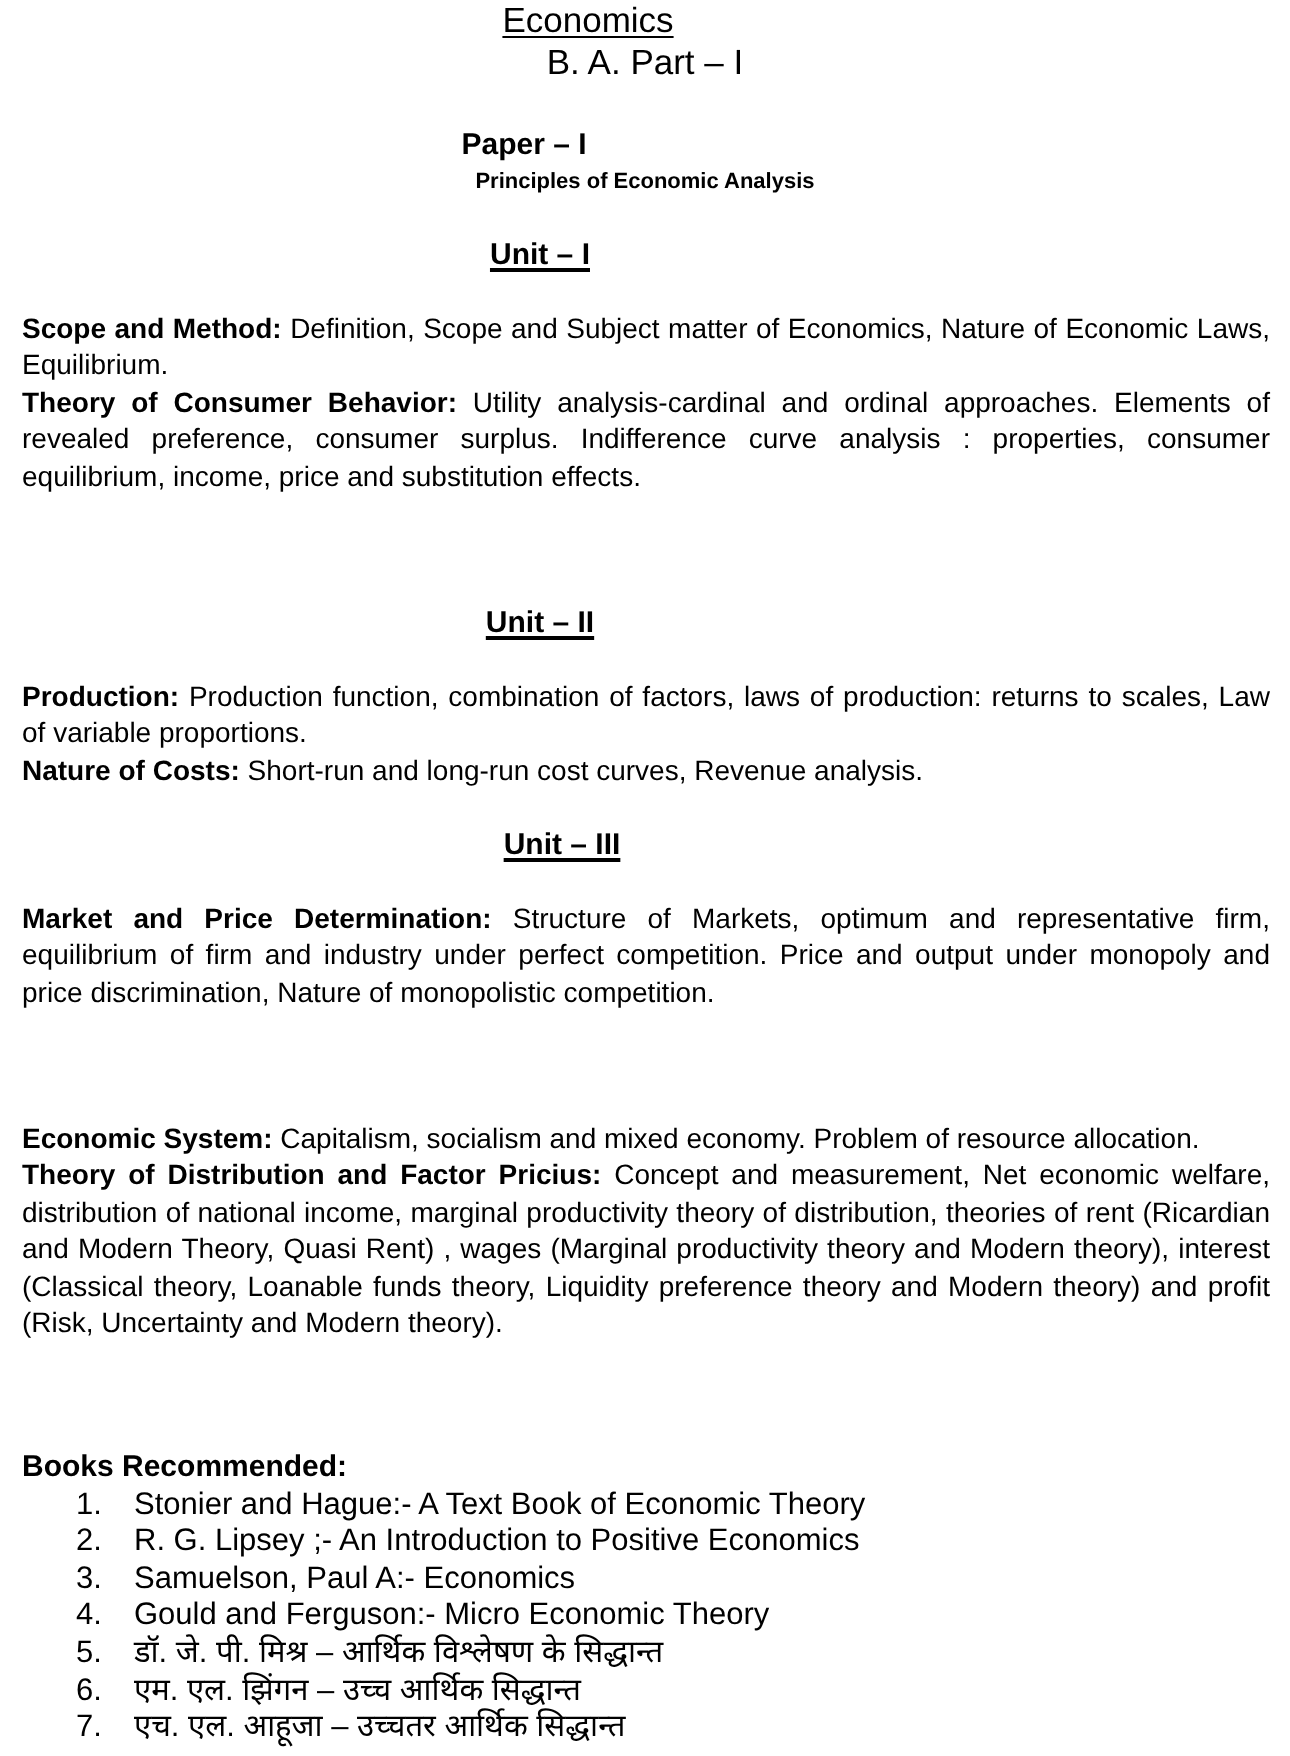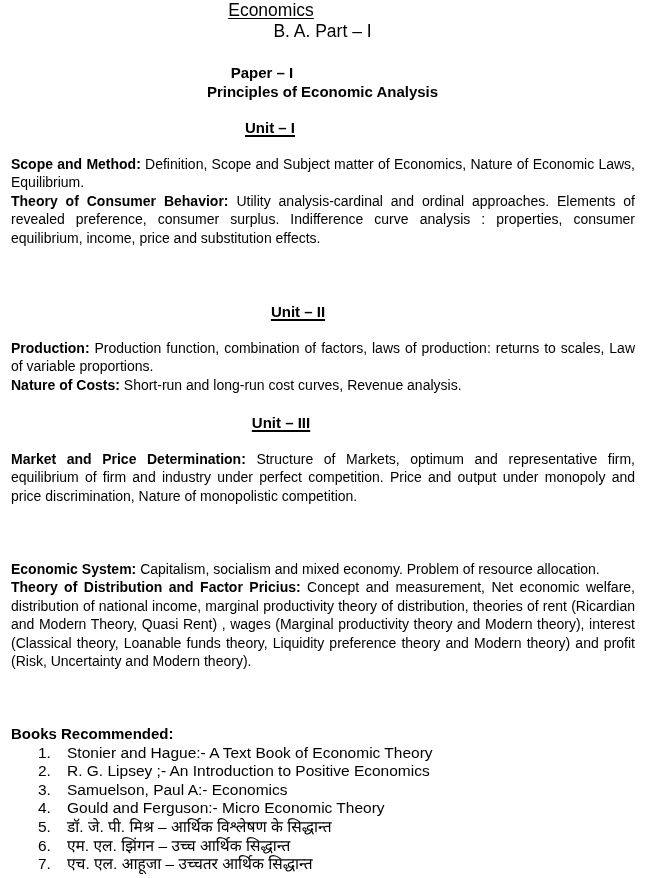--- a/index.html
+++ b/index.html
@@ -1,23 +1,23 @@
 <!DOCTYPE html>
 <html><head>
 <meta charset="utf-8">
 <style>
   html, body { margin:0; padding:0; background:#ffffff; }
   body { width:645px; height:878px; overflow:hidden; font-family:"Liberation Sans", sans-serif; color:#000; }
   .page { position:relative; width:645px; height:878px; }
   .center { text-align:center; }
-  .t-title { position:absolute; left:0; width:542px; top:0px; font-size:17.5px; line-height:21px; }
+  .t-title { position:absolute; left:0; width:542px; top:0px; font-size:17.5px; line-height:21px;padding-left:23px; }
   .t-title span.u { text-decoration:underline; text-decoration-thickness:1px; text-underline-offset:2px; }
   .t-sub { position:absolute; left:0; width:645px; top:21px; font-size:17.5px; line-height:21px; }
   .t-paper { position:absolute; left:0; width:524px; top:63px; font-size:15px; font-weight:bold; line-height:19px; }
-  .t-paper2 { position:absolute; left:0; width:645px; top:82px; font-size:15px; font-weight:bold; line-height:19px; }
+  .t-paper2 { position:absolute; left:0; width:645px; top:82px; font-size:11px; font-weight:bold; line-height:19px; }
   .unit { position:absolute; left:0; width:540px; font-size:15px; font-weight:bold; line-height:19px; }
   .unit span { text-decoration:underline; text-decoration-thickness:1.5px; text-underline-offset:2px; }
   .block { position:absolute; left:11px; width:624px; font-size:14px; line-height:18.4px; text-align:justify; }
   .block b { font-weight:bold; }
   .para { margin:0; }
   .books { position:absolute; left:11px; top:725px; width:624px; font-size:15px; line-height:18.6px; }
   .books .hd { font-weight:bold; }
   .books ol { margin:0; padding:0; list-style:none; }
   .books li { padding-left:27px; position:relative; font-size:15.5px; }
   .books li .num { position:absolute; left:27px; width:22px; }
@@ -32,21 +32,21 @@
   <div class="t-sub center">B. A. Part – I</div>
   <div class="t-paper center">Paper – I</div>
   <div class="t-paper2 center">Principles of Economic Analysis</div>
 
   <div class="unit center" style="top:118px;"><span>Unit – I</span></div>
   <div class="block" style="top:155px;">
     <p class="para"><b>Scope and Method:</b><span> Definition, Scope and Subject matter of Economics, Nature of Economic Laws, Equilibrium.</span></p>
     <p class="para"><b>Theory of Consumer Behavior:</b><span> Utility analysis-cardinal and ordinal approaches. Elements of revealed preference, consumer surplus. Indifference curve analysis : properties, consumer equilibrium, income, price and substitution effects.</span></p>
   </div>
 
-  <div class="unit center" style="top:302px;margin-left:28px;"><span>Unit – II</span></div>
+  <div class="unit center" style="top:302px;"><span>Unit – II</span></div>
   <div class="block" style="top:339px;">
     <p class="para"><b>Production:</b><span> Production function, combination of factors, laws of production: returns to scales, Law of variable proportions.</span></p>
     <p class="para"><b>Nature of Costs:</b><span> Short-run and long-run cost curves, Revenue analysis.</span></p>
   </div>
 
   <div class="unit center" style="top:413px;padding-left:11px;"><span>Unit – III</span></div>
   <div class="block" style="top:450px;">
     <p class="para"><b>Market and Price Determination:</b><span> Structure of Markets, optimum and representative firm, equilibrium of firm and industry under perfect competition. Price and output under monopoly and price discrimination, Nature of monopolistic competition.</span></p>
   </div>
 

